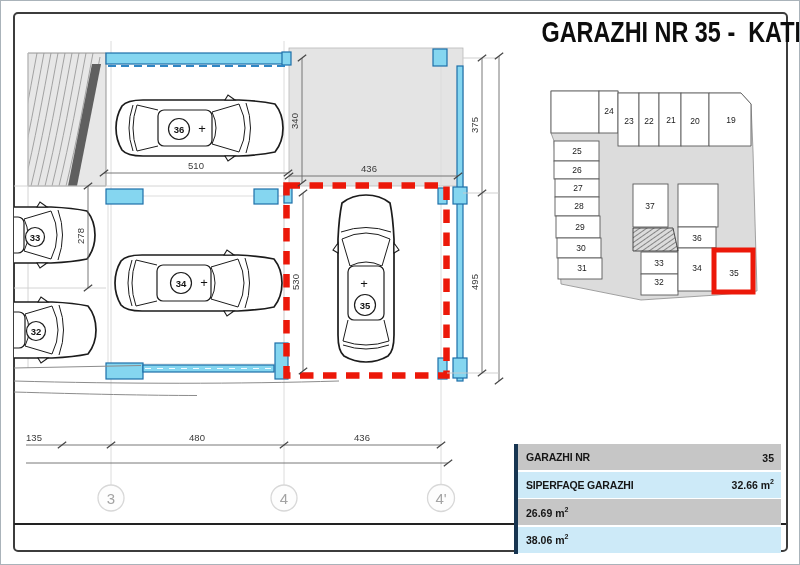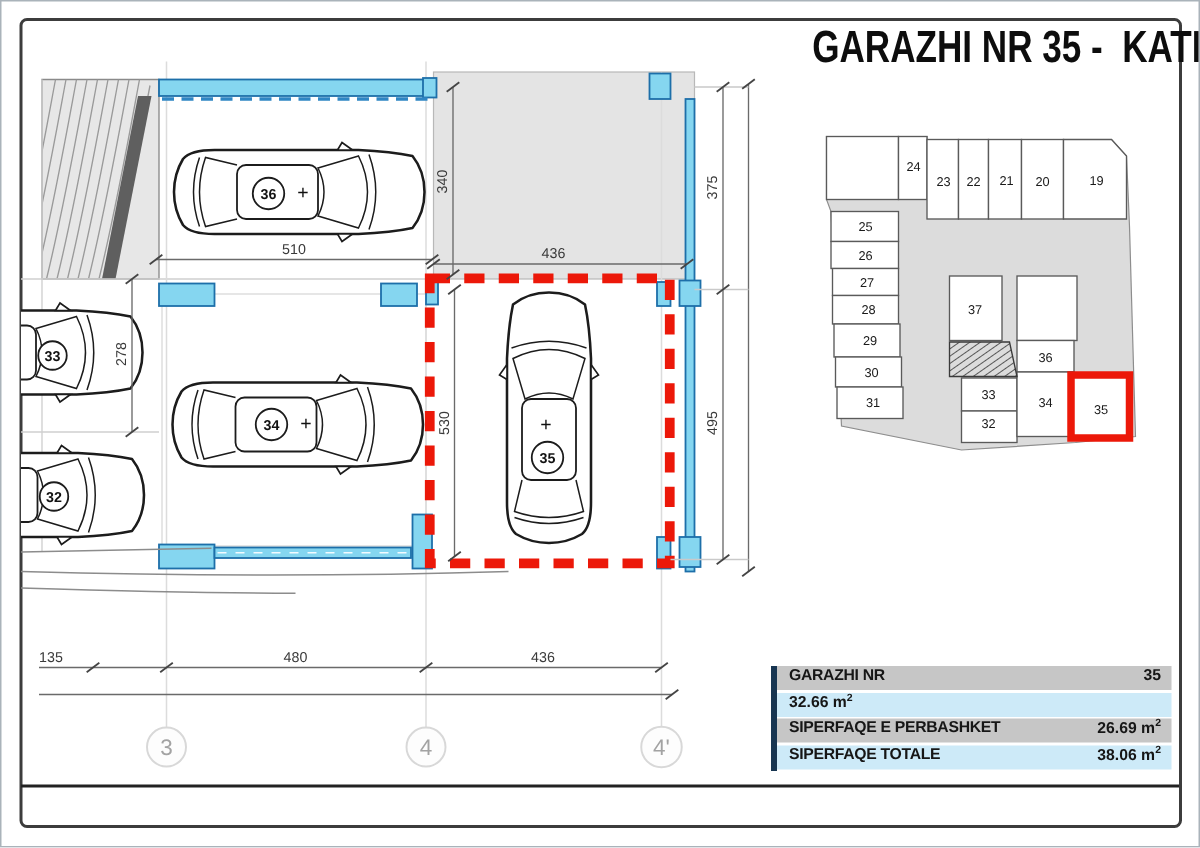--- a/index.html
+++ b/index.html
@@ -4,21 +4,21 @@
 <style>
   html,body{margin:0;padding:0;background:#eef0f2;}
   .page{position:relative;width:798px;height:563px;background:#fff;border:1px solid #aab3ba;
         font-family:"Liberation Sans","DejaVu Sans",sans-serif;overflow:hidden;}
   .frame{position:absolute;left:12px;top:11px;width:771px;height:536px;border:2px solid #3c3c3c;border-radius:5px;}
   .divider{position:absolute;left:13px;top:522px;width:772px;border-top:2px solid #222;}
   .title{position:absolute;left:500px;top:14px;width:296px;height:34px;text-align:center;}
   .title span{display:inline-block;transform:scaleX(.78);transform-origin:center;
       font-size:30px;font-weight:bold;letter-spacing:0px;color:#0d0d0d;white-space:pre;}
   .ptable{position:absolute;left:513px;top:443px;width:263px;border-left:4px solid #173551;}
-  .trow{display:flex;align-items:flex-start;height:16px;margin-bottom:1.5px;padding:0 7px 0 8px;}
+  .trow{display:flex;align-items:center;height:26px;margin-bottom:1.5px;padding:0 7px 0 8px;}
   .trow.g{background:#c6c6c6;}
   .trow.b{background:#cdeaf8;}
   .tlabel{flex:1;font-size:10.5px;font-weight:bold;color:#161616;letter-spacing:-0.2px;}
   .tval{font-size:10.5px;font-weight:bold;color:#161616;white-space:pre;}
   .tval sup{font-size:7px;}
   svg{position:absolute;}
   svg text{font-family:"Liberation Sans","DejaVu Sans",sans-serif;}
   .dimtxt{font-size:9.5px;fill:#3a3a3a;}
   .cartxt{font-size:9.5px;font-weight:bold;fill:#111;}
   .plustxt{font-size:13px;fill:#111;}
@@ -262,24 +262,23 @@
   <div class="title">
     <span>GARAZHI NR 35 -  KATI -2</span>
   </div>
 
   <div class="ptable">
     <div class="trow g">
       <span class="tlabel">GARAZHI NR</span>
       <span class="tval"><span>35</span><span></span><sup></sup></span>
     </div>
     <div class="trow b">
+      <span class="tlabel">SIPERFAQE GARAZHI</span>
       <span class="tval"><span>32.66</span><span> m</span><sup>2</sup></span>
     </div>
     <div class="trow g">
-      <span class="tlabel">SIPERFAQE E PERBASHKET</span>
       <span class="tval"><span>26.69</span><span> m</span><sup>2</sup></span>
     </div>
     <div class="trow b">
-      <span class="tlabel">SIPERFAQE TOTALE</span>
       <span class="tval"><span>38.06</span><span> m</span><sup>2</sup></span>
     </div>
   </div>
 </div>
 
 </body></html>

